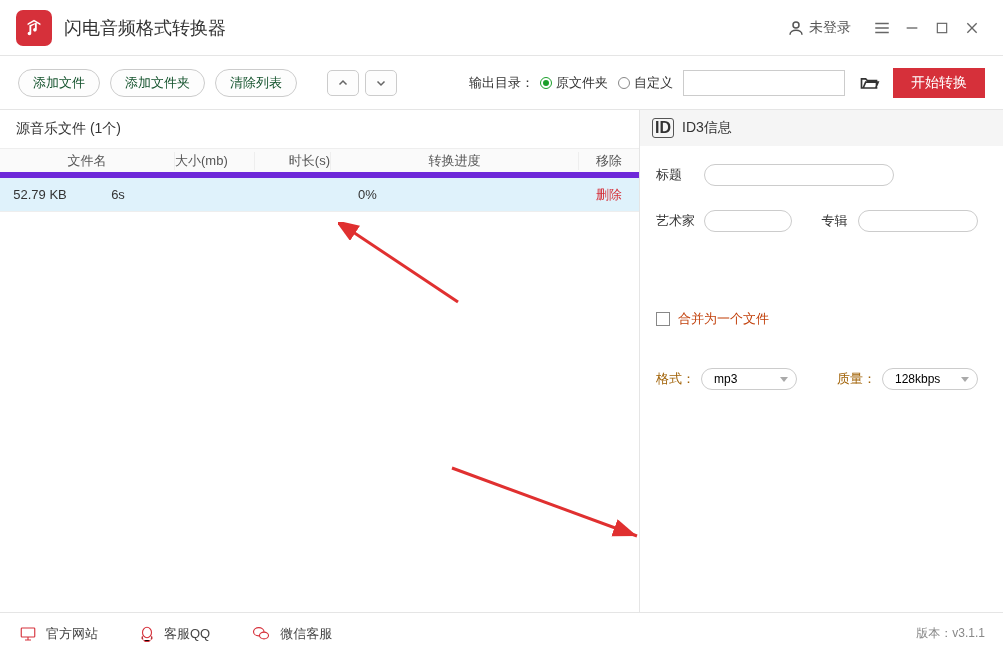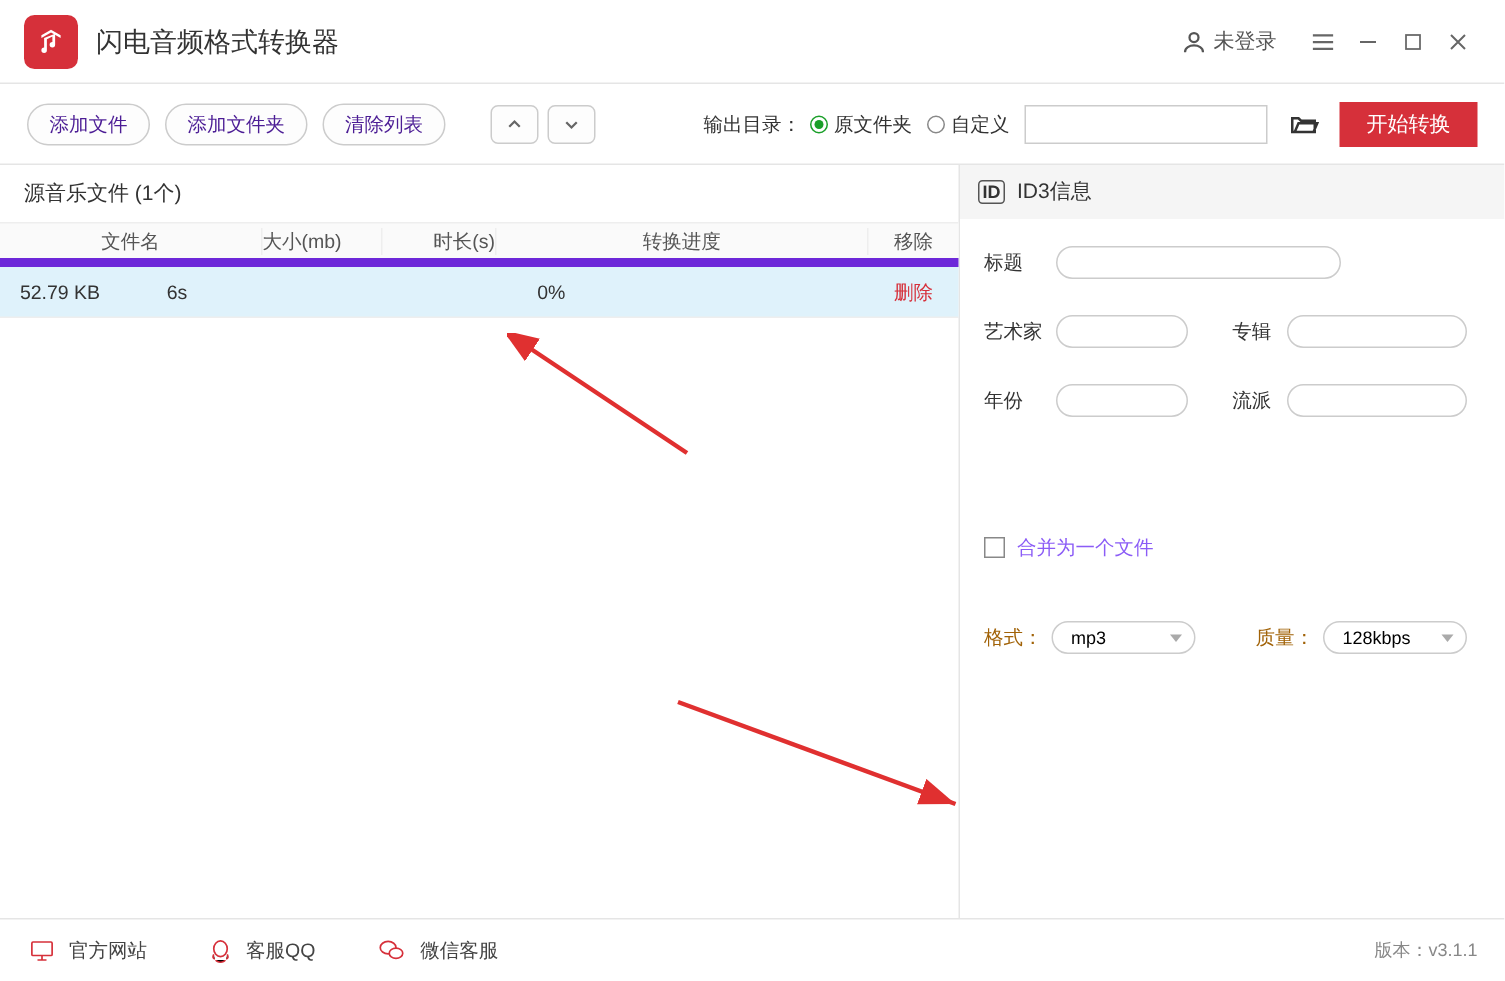--- a/index.html
+++ b/index.html
@@ -7,21 +7,21 @@
 
 .titlebar { height: 56px; display: flex; align-items: center; padding: 0 16px; border-bottom: 1px solid #e5e5e5; }
 .logo { width: 36px; height: 36px; border-radius: 7px; background: #d6303a; display: flex; align-items: center; justify-content: center; color: #fff; }
 .app-title { font-size: 18px; margin-left: 12px; color: #333; font-weight: 400;}
 .titlebar-spacer { flex: 1; }
 .login { display: flex; align-items: center; color: #555; font-size: 14px; margin-right: 16px; cursor: pointer; }
 .login svg { margin-right: 4px; }
 .winbtn { width: 30px; height: 30px; display: flex; align-items: center; justify-content: center; cursor: pointer; color: #666; }
 
 .toolbar { height: 54px; display: flex; align-items: center; padding: 0 18px; border-bottom: 1px solid #e5e5e5; }
-.pillbtn { height: 28px; padding: 0 14px; border: 1px solid #ccc; border-radius: 14px; background: #fdfdfd; color: #4c1d95; font-size: 13px; margin-right: 10px; cursor: pointer; }
+.pillbtn { height: 28px; padding: 0 14px; border: 1px solid #ccc; border-radius: 14px; background: #fdfdfd; color: #14532d; font-size: 13px; margin-right: 10px; cursor: pointer; }
 .sqbtn { width: 32px; height: 26px; border: 1px solid #ccc; border-radius: 5px; background: #fdfdfd; display: flex; align-items: center; justify-content: center; margin-right: 6px; cursor: pointer; }
 .toolbar-spacer { width: 20px; }
 .outlabel { font-size: 13px; color: #333; margin-right: 6px; }
 .radio { display: inline-flex; align-items: center; font-size: 13px; color: #333; margin-right: 10px; cursor: pointer; }
 .radio-dot { width: 12px; height: 12px; border: 1px solid #888; border-radius: 50%; margin-right: 4px; display: inline-flex; align-items: center; justify-content: center; }
 .radio-dot.on { border-color: #1a9f29; }
 .radio-dot.on::after { content: ""; width: 6px; height: 6px; background: #1a9f29; border-radius: 50%; }
 .outpath { width: 162px; height: 26px; border: 1px solid #ccc; padding: 0 6px; font-size: 13px; }
 .folderbtn { width: 28px; height: 26px; display: flex; align-items: center; justify-content: center; margin: 0 10px; cursor: pointer; }
 .convertbtn { height: 30px; padding: 0 18px; background: #d6303a; color: #fff; border: none; font-size: 14px; cursor: pointer; }
@@ -38,30 +38,30 @@
 .table-row { display: flex; height: 34px; align-items: center; font-size: 13px; background: #dff2fb; border-bottom: 1px solid #eee; }
 .cell-name { width: 175px; padding-left: 8px; color: #333; white-space: nowrap; overflow: hidden; }
 .cell-size { width: 80px; text-align: center; color: #333; }
 .cell-dur { width: 76px; text-align: center; color: #333; }
 .cell-prog { flex: 1; text-align: center; color: #333; }
 .cell-rm { width: 60px; text-align: center; color: #d6303a; cursor: pointer; }
 
 .right { flex: 1; display: flex; flex-direction: column; }
 .sec-head { height: 36px; background: #f5f5f5; display: flex; align-items: center; padding: 0 12px; font-size: 14px; color: #333; }
 .sec-head svg, .sec-head .idbox { margin-right: 8px; }
-.idbox { border: 1px solid #555; border-radius: 3px; font-size: 12px; padding: 0 2px; font-weight: bold; }
+.idbox { border: 1px solid #555; border-radius: 3px; font-size: 16px; padding: 0 2px; font-weight: bold; }
 .id3-body { padding: 18px 16px 30px; }
 .id3-row { display: flex; align-items: center; margin-bottom: 24px; }
 .id3-row.pair .half { display: flex; align-items: center; flex: 1; }
 .id3-label { width: 48px; font-size: 13px; color: #333; }
 .id3-input { height: 22px; border: 1px solid #ccc; border-radius: 11px; padding: 0 10px; font-size: 12px; }
 .id3-input.wide { width: 190px; }
 .id3-input.small { width: 88px; }
 .settings-body { padding: 24px 16px; }
-.chk-row { display: flex; align-items: center; font-size: 13px; color: #8b5cf6; margin-bottom: 40px; }
+.chk-row { display: flex; align-items: center; font-size: 13px; color: #c2410c; margin-bottom: 40px; }
 .chk { width: 14px; height: 14px; border: 1px solid #888; margin-right: 8px; }
 .fmt-row { display: flex; align-items: center; }
 .fmt-label { font-size: 13px; color: #a16207; margin-right: 6px; }
 .dropdown { height: 22px; border: 1px solid #ccc; border-radius: 11px; padding: 0 24px 0 12px; font-size: 12px; display: flex; align-items: center; position: relative; cursor: pointer; }
 .dropdown::after { content: ""; position: absolute; right: 8px; top: 8px; border-left: 4px solid transparent; border-right: 4px solid transparent; border-top: 5px solid #aaa; }
 .fmt-dd { width: 96px; margin-right: 40px; }
 .qual-dd { width: 96px; }
 
 .footer { position: absolute; bottom: 0; left: 0; right: 0; height: 42px; border-top: 1px solid #e5e5e5; display: flex; align-items: center; padding: 0 18px; font-size: 13px; color: #444; }
 .flink { display: flex; align-items: center; margin-right: 40px; cursor: pointer; }
@@ -174,30 +174,20 @@
         <span class="id3-label">标题</span>
         <input class="id3-input wide" style="">
       </div>
       <div class="id3-row pair">
         <div class="half">
           <span class="id3-label">艺术家</span>
           <input class="id3-input small" style="">
         </div>
         <div class="half">
           <span class="id3-label" style="width:36px">专辑</span>
-          <input class="id3-input" style="width: 120px;">
-        </div>
-      </div>
-      <div class="id3-row pair">
-        <div class="half">
-          <span class="id3-label">年份</span>
-          <input class="id3-input small" style="">
-        </div>
-        <div class="half">
-          <span class="id3-label" style="width:36px">流派</span>
           <input class="id3-input" style="width: 120px;">
         </div>
       </div>
     </div>
 
     <div class="settings-body">
       <div class="chk-row">
         <span class="chk"></span>
         <span>合并为一个文件</span>
       </div>

